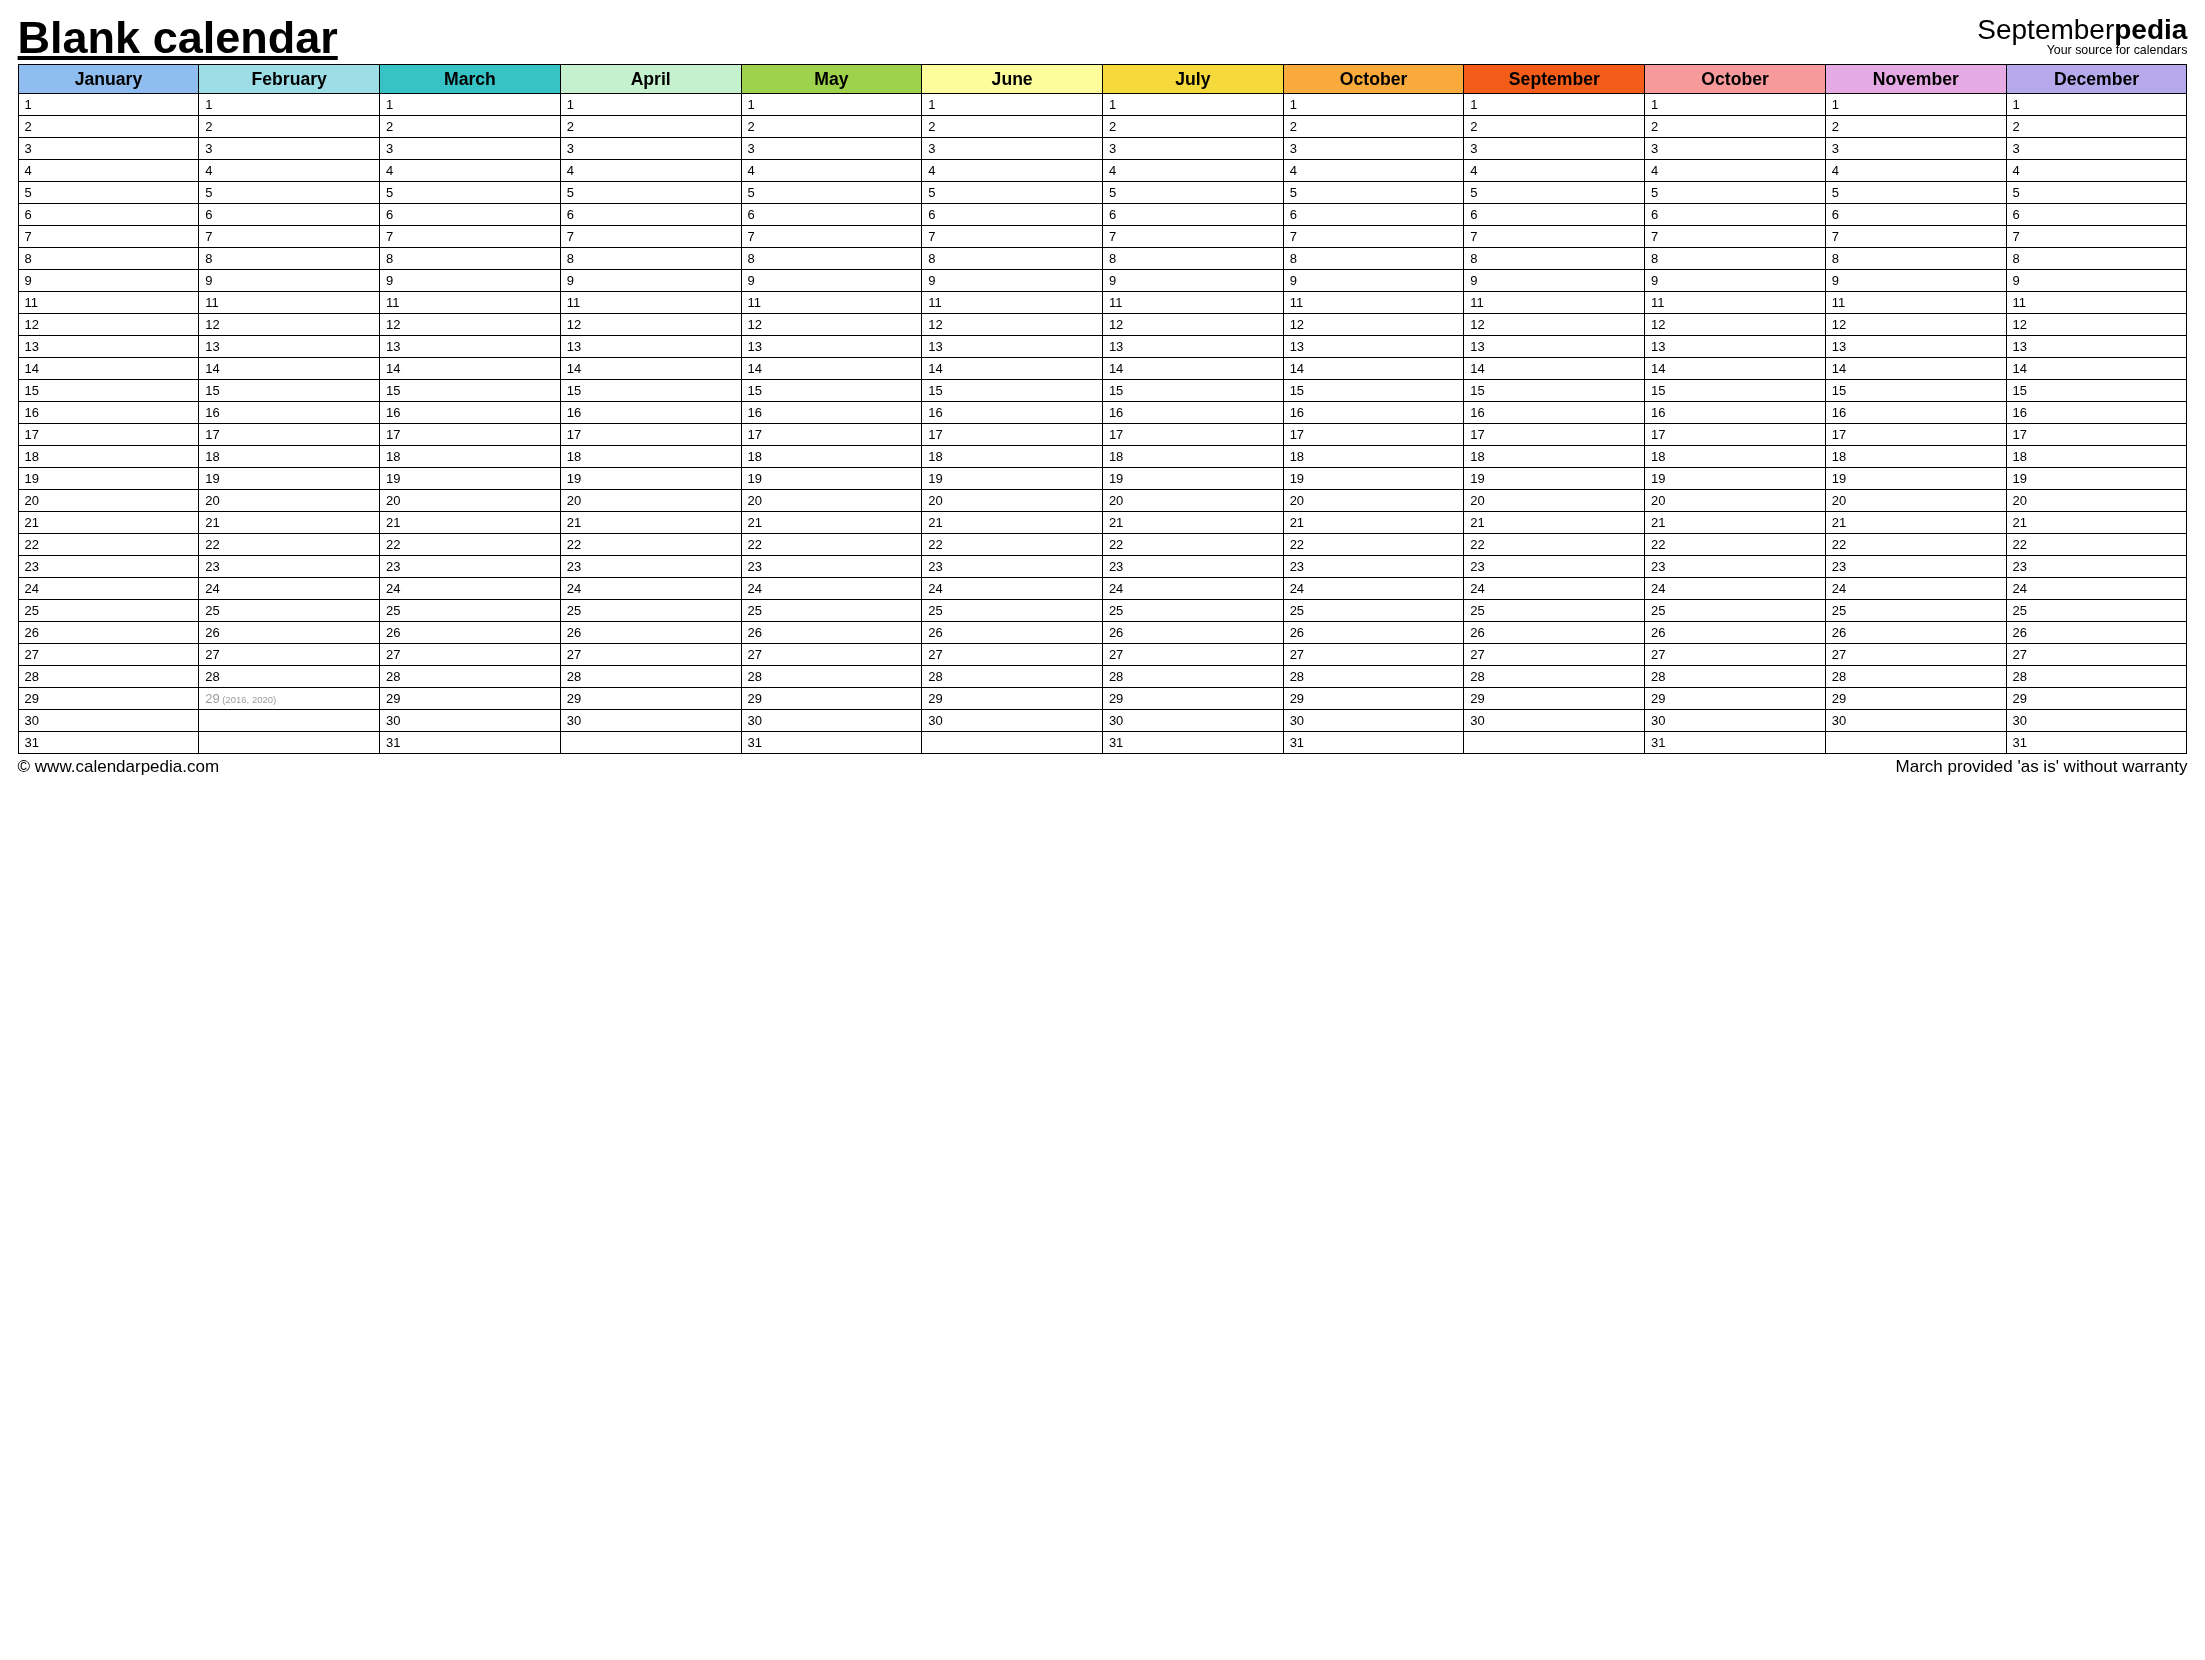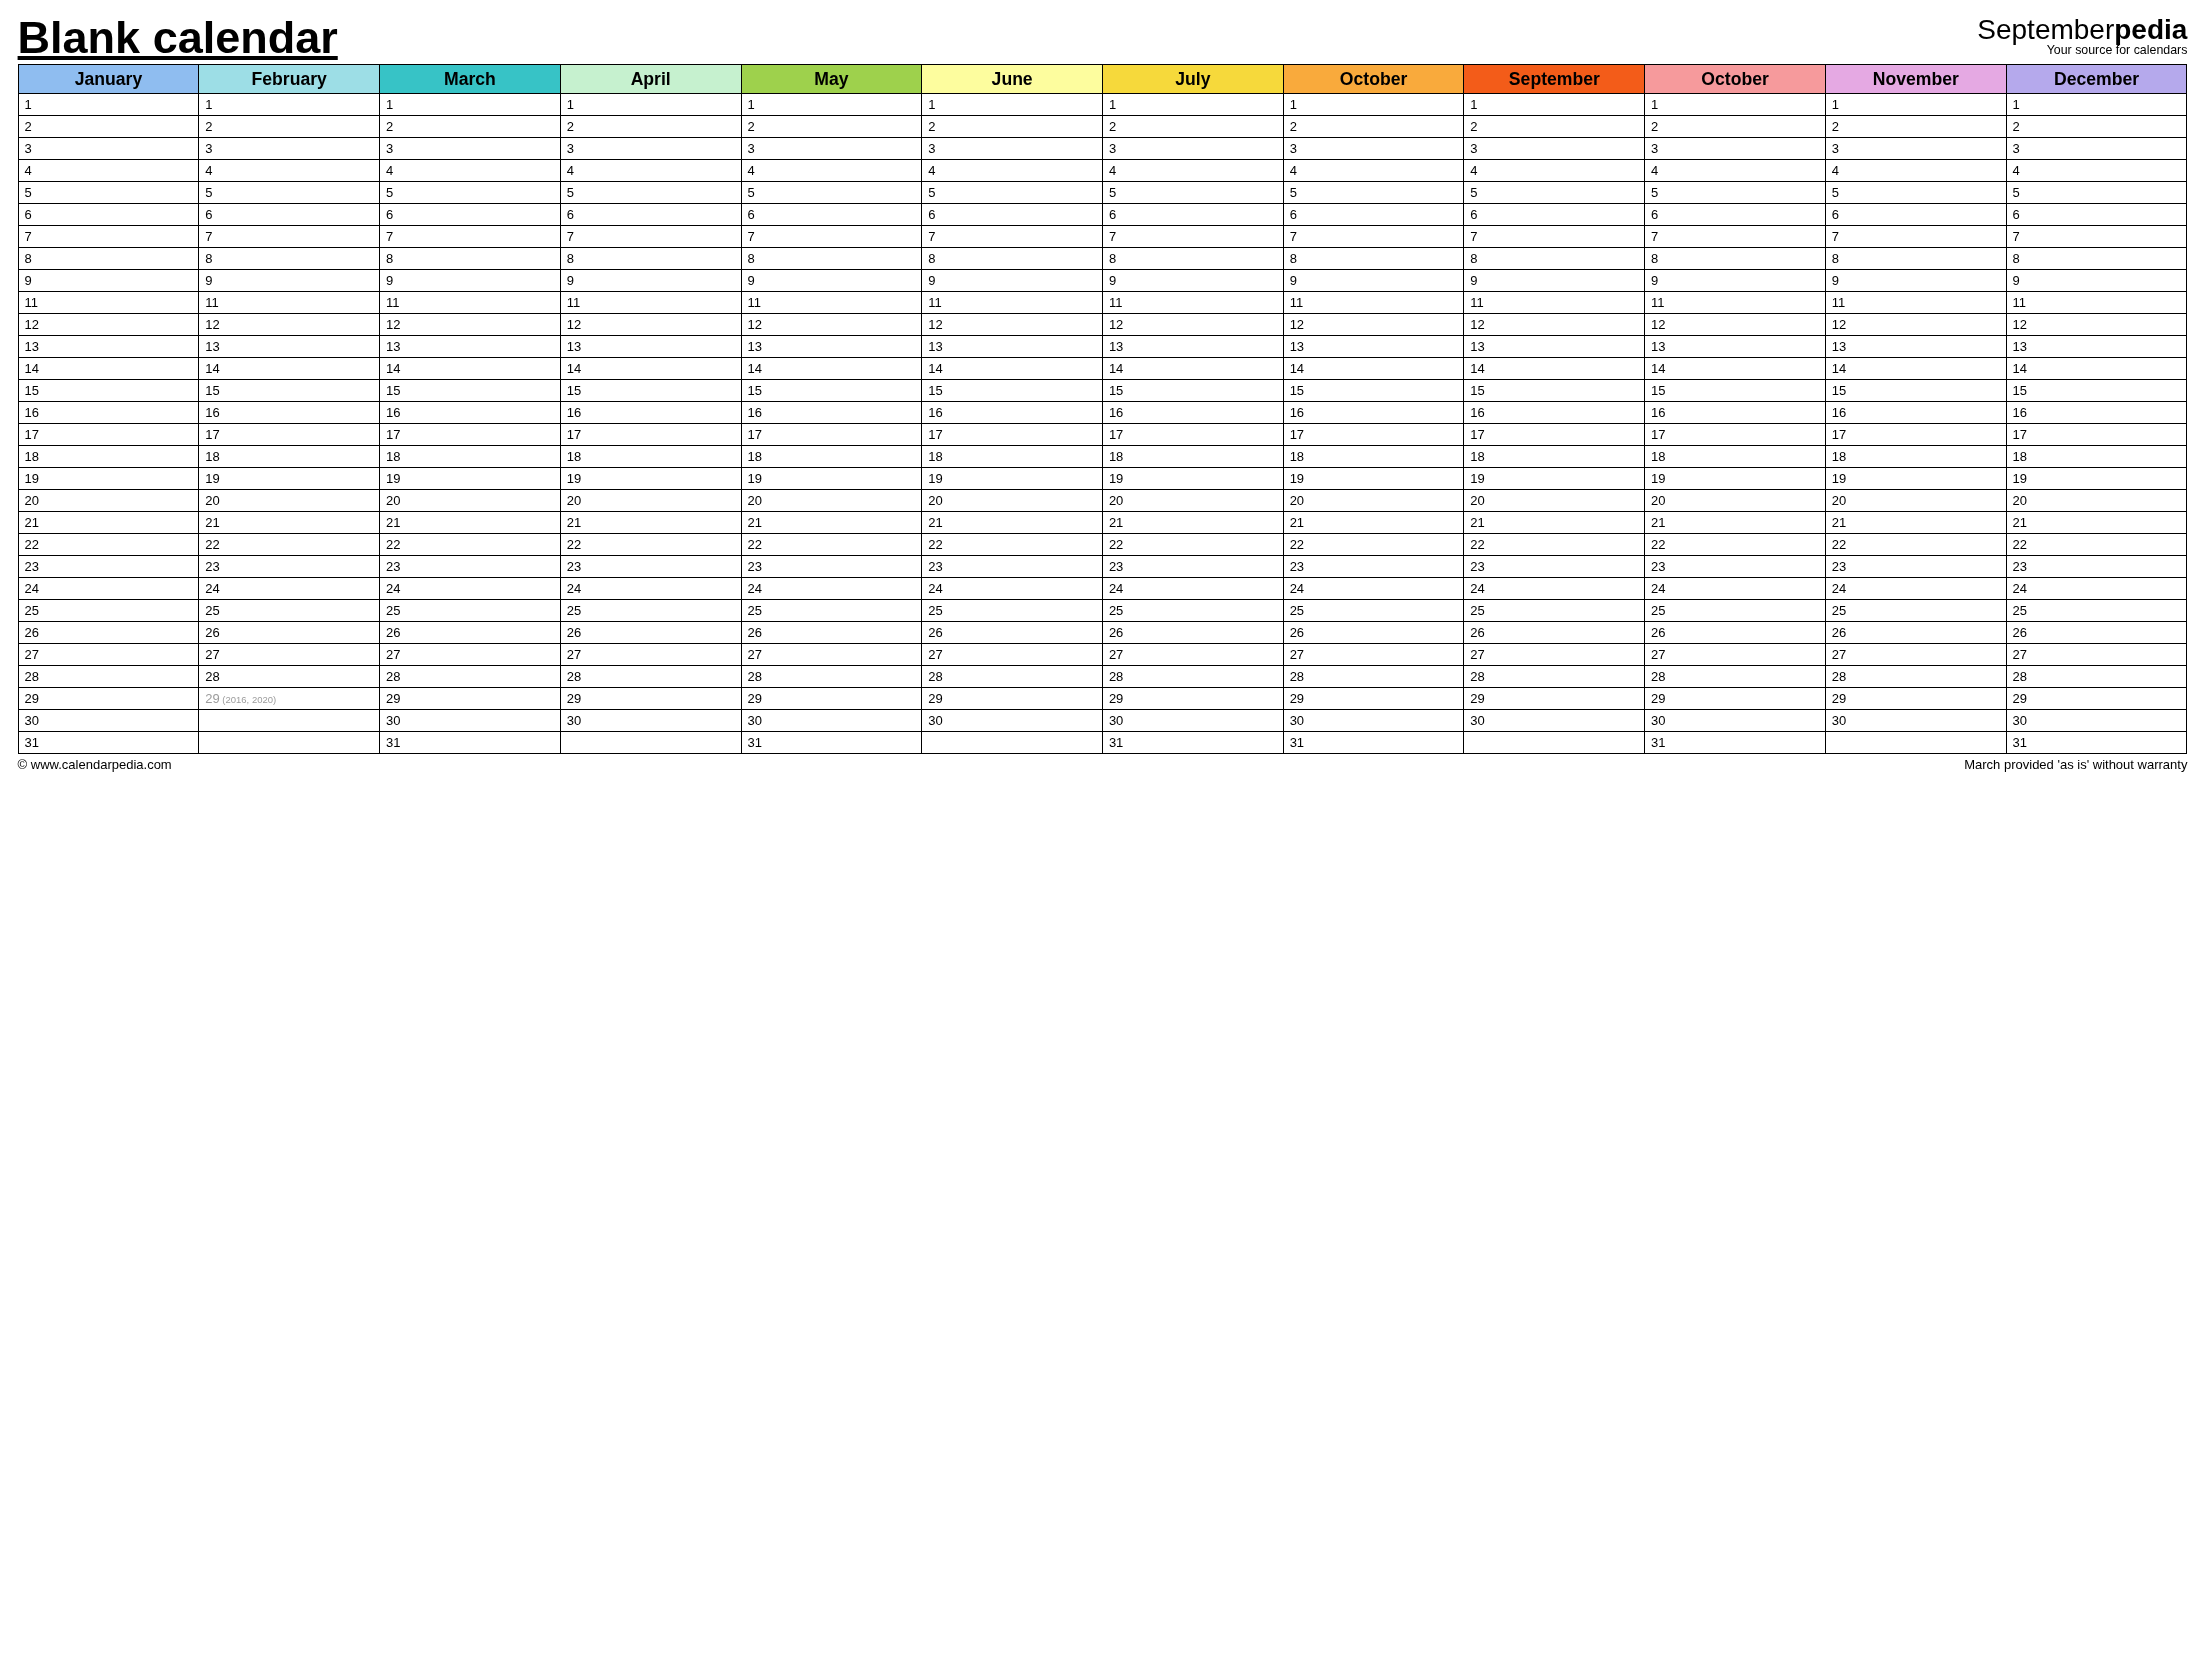--- a/index.html
+++ b/index.html
@@ -65,21 +65,21 @@
       color: #9c9c9c;
     }
     .leap-note {
       font-size: 9.5px;
       color: #9c9c9c;
     }
     .footer-row {
       display: flex;
       justify-content: space-between;
       margin-top: 2.9px;
-      font-size: 13px;
+      font-size: 17px;
       color: #000;
     }
     
     .m0  { background: #8fbdf0; }
     .m1  { background: #9ddee6; }
     .m2  { background: #37c3c6; }
     .m3  { background: #c6f1cf; margin-left: 14px; }
     .m4  { background: #9ed14c; }
     .m5  { background: #fdfd9e; }
     .m6  { background: #f6d93b; }

